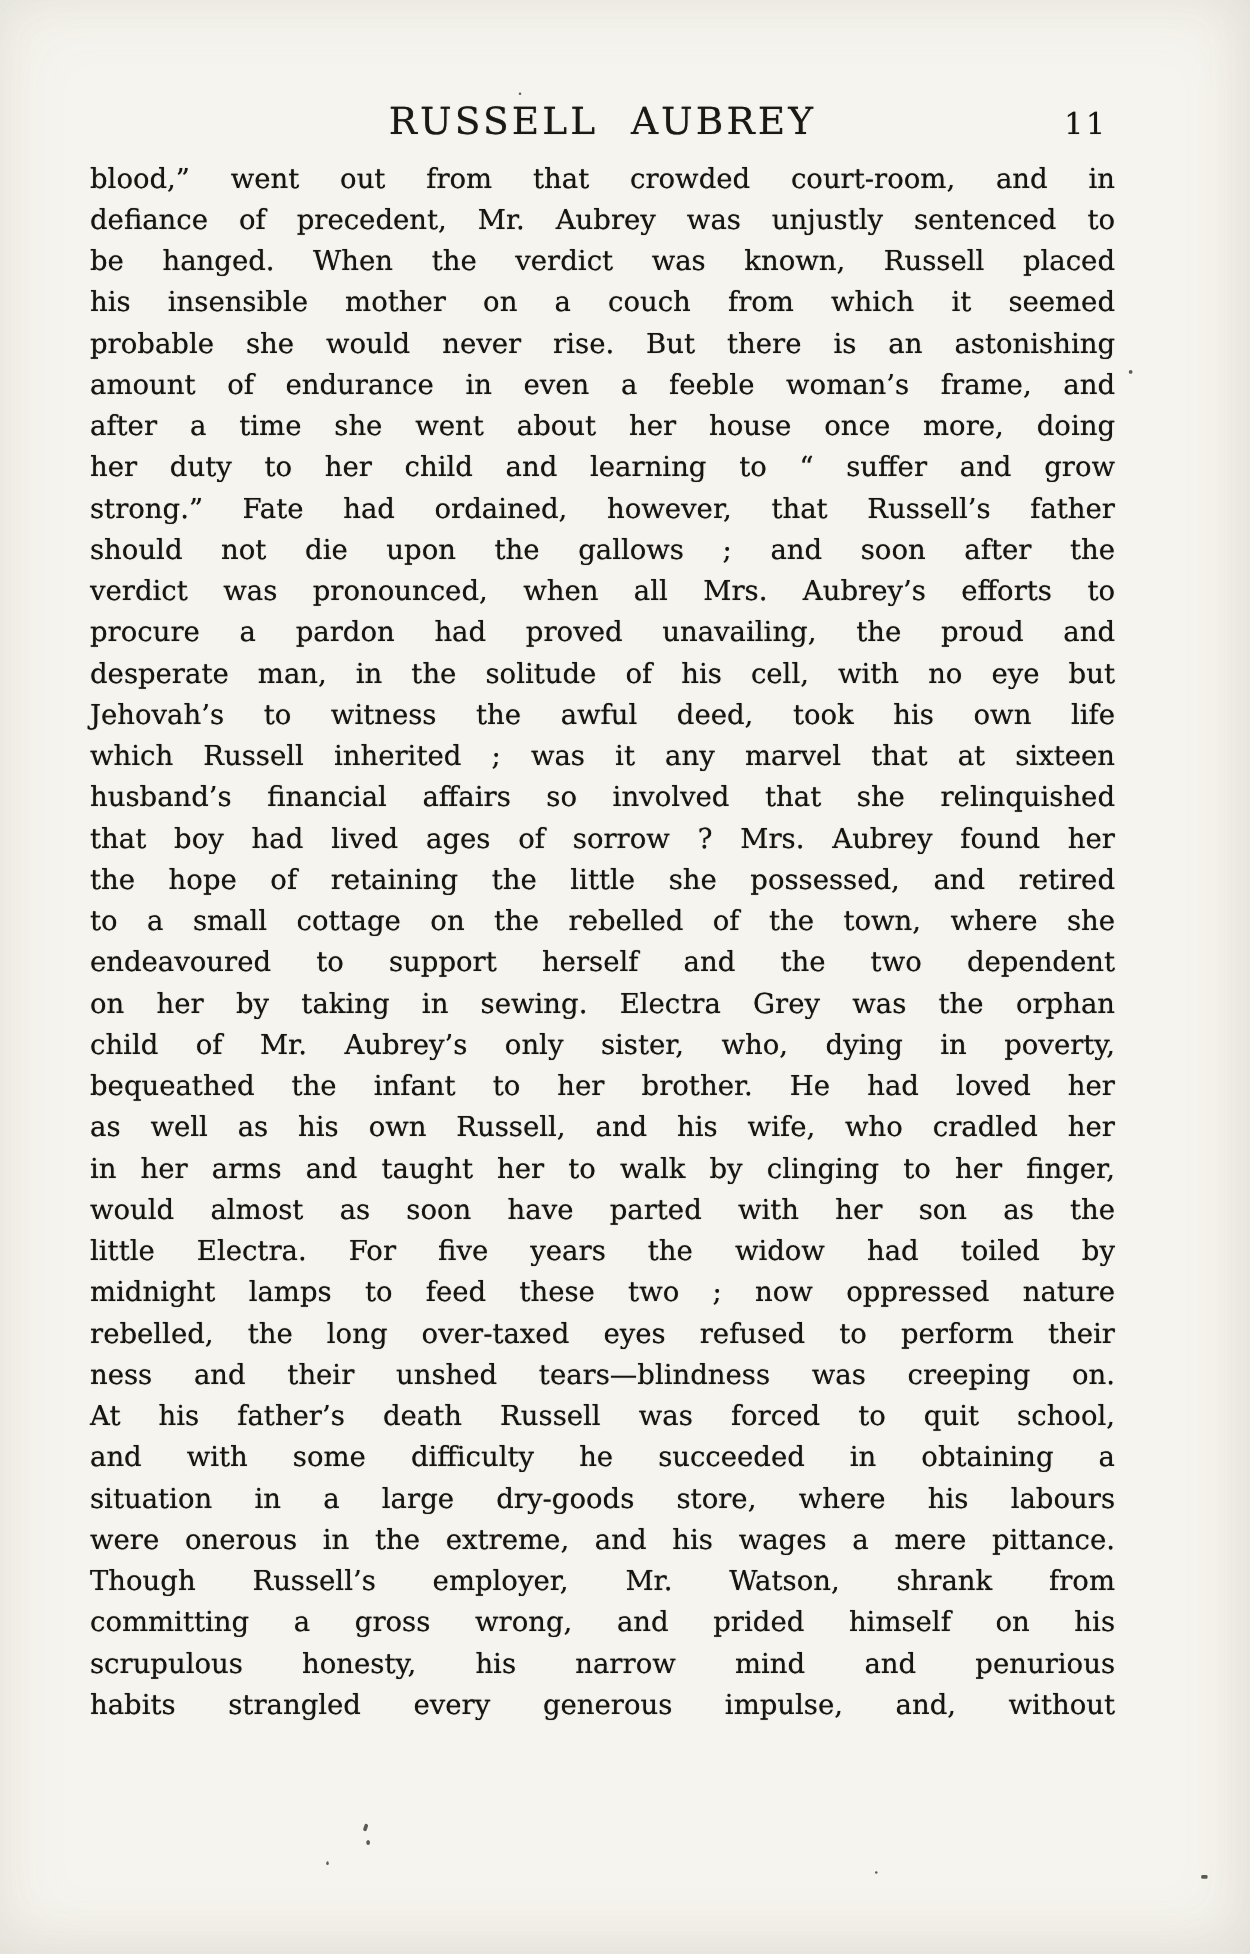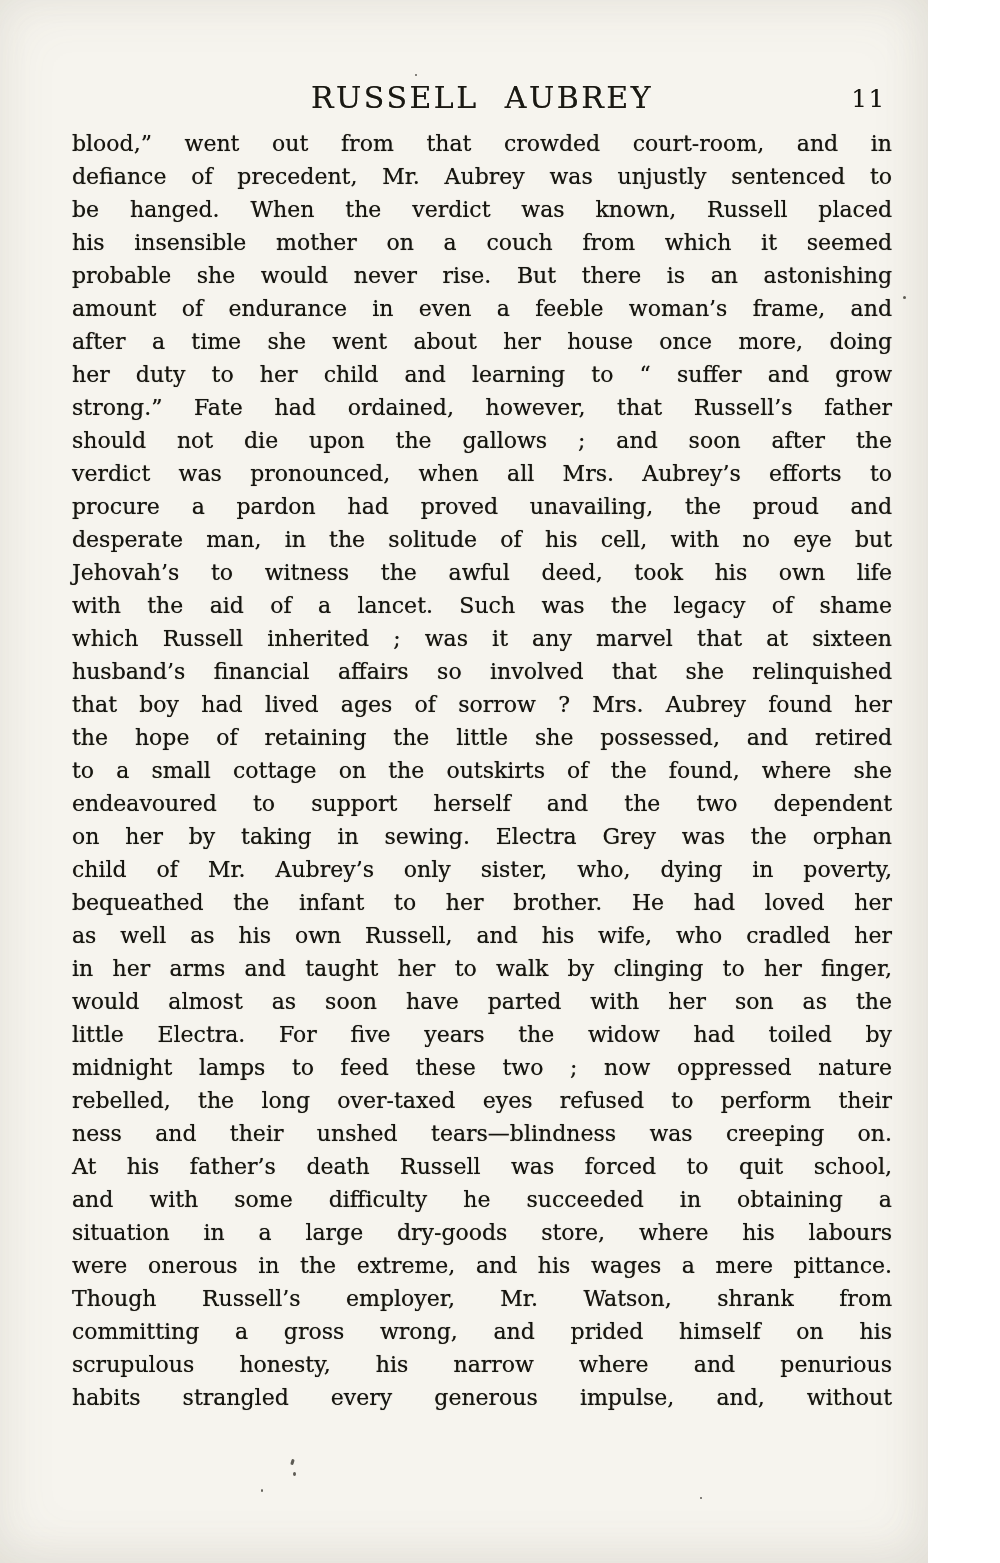--- a/index.html
+++ b/index.html
@@ -1,21 +1,21 @@
 <!DOCTYPE html>
 <html><head>
 <meta charset="utf-8">
 <style>
   html, body {
     margin: 0;
     padding: 0;
   }
   .page {
     position: relative;
-    width: 928px;
+    width: 1000px;
     height: 1563px;
     background: #f6f4ee;
     overflow: hidden;
     box-shadow: inset 0 0 60px rgba(120,115,100,0.10), inset -8px -10px 40px rgba(110,105,95,0.08);
     font-family: "DejaVu Serif", "Liberation Serif", serif;
     color: #16150f;
   }
   .header {
     position: absolute;
     left: 72px;
@@ -86,44 +86,43 @@
       <div class="line">probable she would never rise. But there is an astonishing</div>
       <div class="line">amount of endurance in even a feeble woman’s frame, and</div>
       <div class="line">after a time she went about her house once more, doing</div>
       <div class="line">her duty to her child and learning to “ suffer and grow</div>
       <div class="line">strong.” Fate had ordained, however, that Russell’s father</div>
       <div class="line">should not die upon the gallows ; and soon after the</div>
       <div class="line">verdict was pronounced, when all Mrs. Aubrey’s efforts to</div>
       <div class="line">procure a pardon had proved unavailing, the proud and</div>
       <div class="line">desperate man, in the solitude of his cell, with no eye but</div>
       <div class="line">Jehovah’s to witness the awful deed, took his own life</div>
-      <div class="line">with the aid of a lancet. Such was the legacy of shame</div>
       <div class="line">which Russell inherited ; was it any marvel that at sixteen</div>
       <div class="line">husband’s financial affairs so involved that she relinquished</div>
       <div class="line">that boy had lived ages of sorrow ? Mrs. Aubrey found her</div>
       <div class="line">the hope of retaining the little she possessed, and retired</div>
-      <div class="line">to a small cottage on the outskirts of the found, where she</div>
+      <div class="line">to a small cottage on the rebelled of the town, where she</div>
       <div class="line">endeavoured to support herself and the two dependent</div>
       <div class="line">on her by taking in sewing. Electra Grey was the orphan</div>
       <div class="line">child of Mr. Aubrey’s only sister, who, dying in poverty,</div>
       <div class="line">bequeathed the infant to her brother. He had loved her</div>
       <div class="line">as well as his own Russell, and his wife, who cradled her</div>
       <div class="line">in her arms and taught her to walk by clinging to her finger,</div>
       <div class="line">would almost as soon have parted with her son as the</div>
       <div class="line">little Electra. For five years the widow had toiled by</div>
       <div class="line">midnight lamps to feed these two ; now oppressed nature</div>
       <div class="line">rebelled, the long over-taxed eyes refused to perform their</div>
       <div class="line">ness and their unshed tears—blindness was creeping on.</div>
       <div class="line">At his father’s death Russell was forced to quit school,</div>
       <div class="line">and with some difficulty he succeeded in obtaining a</div>
       <div class="line">situation in a large dry-goods store, where his labours</div>
       <div class="line">were onerous in the extreme, and his wages a mere pittance.</div>
       <div class="line">Though Russell’s employer, Mr. Watson, shrank from</div>
       <div class="line">committing a gross wrong, and prided himself on his</div>
-      <div class="line">scrupulous honesty, his narrow where and penurious</div>
+      <div class="line">scrupulous honesty, his narrow mind and penurious</div>
       <div class="line">habits strangled every generous impulse, and, without</div>
     </div>
 
   <div class="speck s1"></div>
   <div class="speck s2"></div>
   <div class="speck s3"></div>
   <div class="speck s4"></div>
   <div class="speck s5"></div>
   <div class="speck s6"></div>
   <div class="speck s7"></div>

